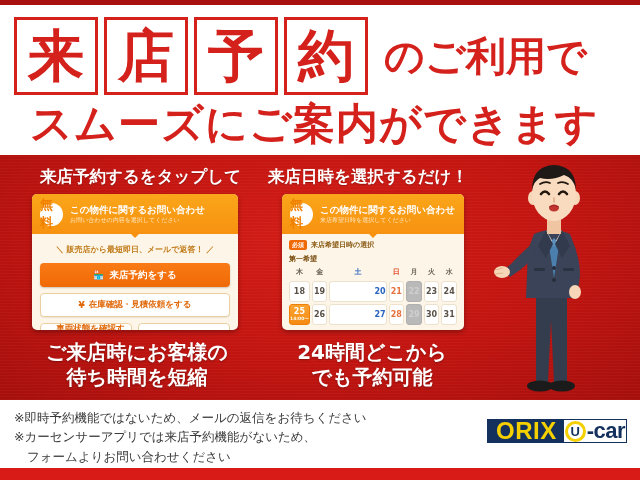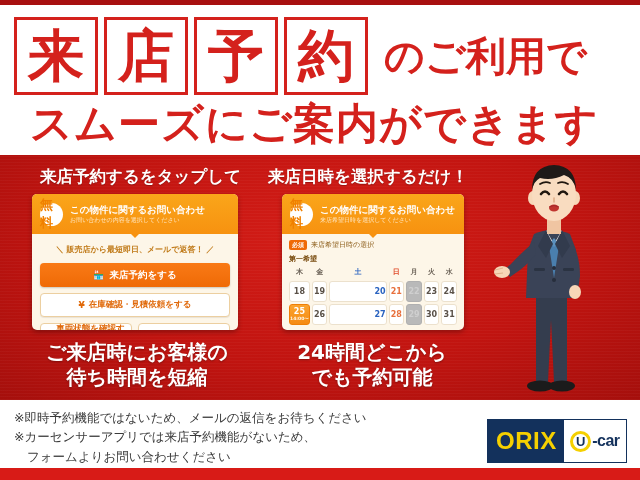--- a/index.html
+++ b/index.html
@@ -110,21 +110,21 @@
   .btn-row .btn-ghost{margin-top:0;flex:1;}
   .gicon{font-size:9px;line-height:1;}
 
   
   .cal-bd{padding:6px 7px 6px 7px;}
   .cal-label{display:flex;align-items:center;gap:4px;}
   .cal-tag{
     background:#ef6a06;color:#fff;font-size:6px;font-weight:700;
     font-family:"DejaVu Sans",sans-serif;border-radius:2px;padding:1px 3px;line-height:1.2;
   }
-  .cal-tag-txt{color:#8a5a15;font-size:7px;font-weight:400;font-family:"DejaVu Sans",sans-serif;white-space:nowrap;}
+  .cal-tag-txt{color:#8a5a15;font-size:7px;font-weight:700;font-family:"DejaVu Sans",sans-serif;white-space:nowrap;}
   .cal-pref{color:#7a4d10;font-size:7px;font-weight:700;font-family:"DejaVu Sans",sans-serif;margin:4px 0 3px 0;}
   .cal-grid{display:grid;grid-template-columns:repeat(7,1fr);gap:2px;}
   .dow{
     text-align:center;font-size:7px;font-weight:700;color:#6b6257;
     font-family:"DejaVu Sans",sans-serif;padding-bottom:2px;
   }
   .dow.sun{color:#e04b2a;}
   .dow.sat{color:#2a63c0;}
   .day{
     height:19px;border-radius:3px;background:#ffffff;border:1px solid #ece1cd;
@@ -149,40 +149,40 @@
   .note{
     position:absolute;left:14px;top:8px;width:450px;
     color:#3a3a3a;font-size:12.5px;line-height:1.55;
     font-family:"DejaVu Sans",sans-serif;
   }
   .note div{white-space:nowrap;}
   .note .indent{padding-left:13px;}
 
   
   .logo{
-    position:absolute;left:487px;top:419px;width:140px;height:44px;
+    position:absolute;left:487px;top:419px;width:140px;height:24px;
     background:#13315c;border:1px solid #13315c;display:flex;align-items:center;
     box-sizing:border-box;
   }
   .logo-orix{
     color:#f5d000;font-weight:700;font-size:24px;letter-spacing:.5px;
     font-family:"Liberation Sans",sans-serif;padding:0 7px 0 8px;line-height:1;
   }
   .logo-ucar{
     background:#ffffff;height:100%;flex:1;display:flex;align-items:center;
     justify-content:center;gap:1px;
   }
   .ucar-u{
     width:21px;height:21px;border-radius:50%;border:3px solid #f5d000;
     display:flex;align-items:center;justify-content:center;
     color:#13315c;font-weight:700;font-size:13px;line-height:1;
     font-family:"Liberation Sans",sans-serif;box-sizing:border-box;
   }
   .ucar-txt{
-    color:#13315c;font-weight:700;font-size:16px;line-height:1;
+    color:#13315c;font-weight:700;font-size:22px;line-height:1;
     font-family:"Liberation Sans",sans-serif;letter-spacing:-.5px;
   }
 </style>
 </head>
 <body>
 
 <div id="root">
 
   <div class="bar-top"></div>
 

